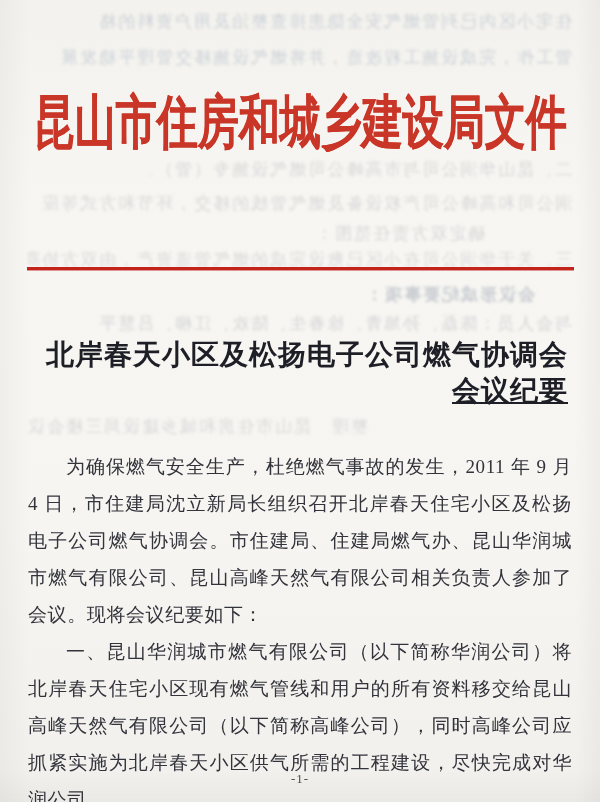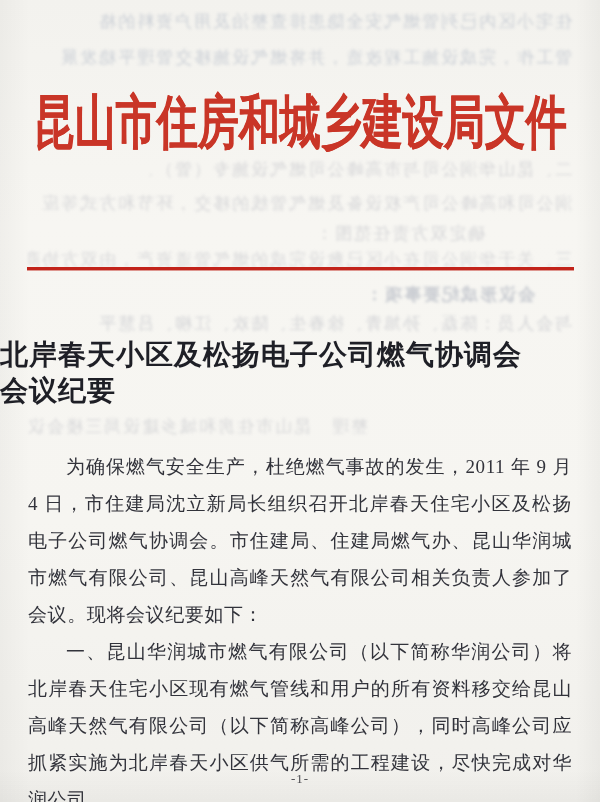--- a/index.html
+++ b/index.html
@@ -54,28 +54,28 @@
   .red-rule{
     position:absolute;
     top:267px;left:27px;width:547px;height:3px;
     background:var(--rule-red,#c2231a);
     box-shadow:0 1px 0 rgba(190,35,25,.45);
   }
   
   .doc-title{
     position:absolute;
     left:0;width:568px;
-    text-align:left;
+    text-align:right;
     font-weight:700;
     font-size:28px;
     letter-spacing:1px;
     color:#1e1f26;
   }
   .title-l1{top:336px;}
-  .title-l2{top:372px;}
+  .title-l2{top:372px;text-decoration:underline;}
   
   .body-text{
     position:absolute;
     top:448px;left:28px;width:544px;
     font-size:19px;
     line-height:37px;
     letter-spacing:0.6px;
     color:var(--ink,#32333b);
     text-align:justify;
   }

